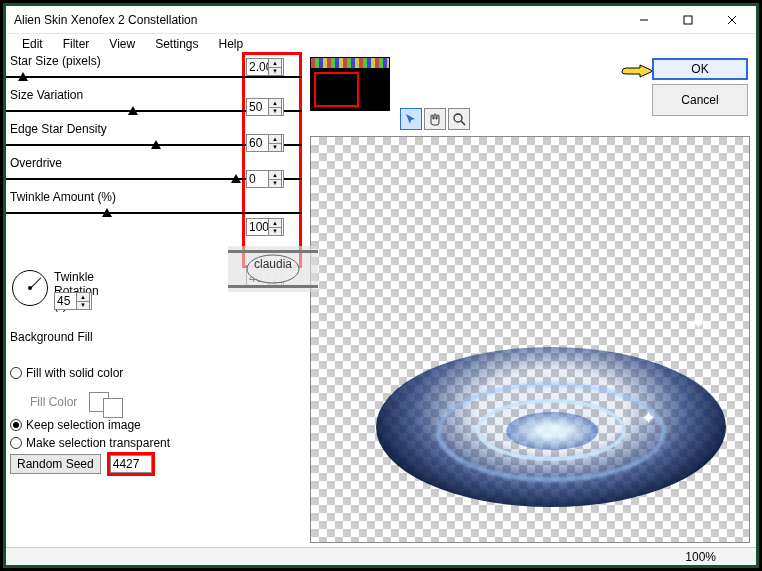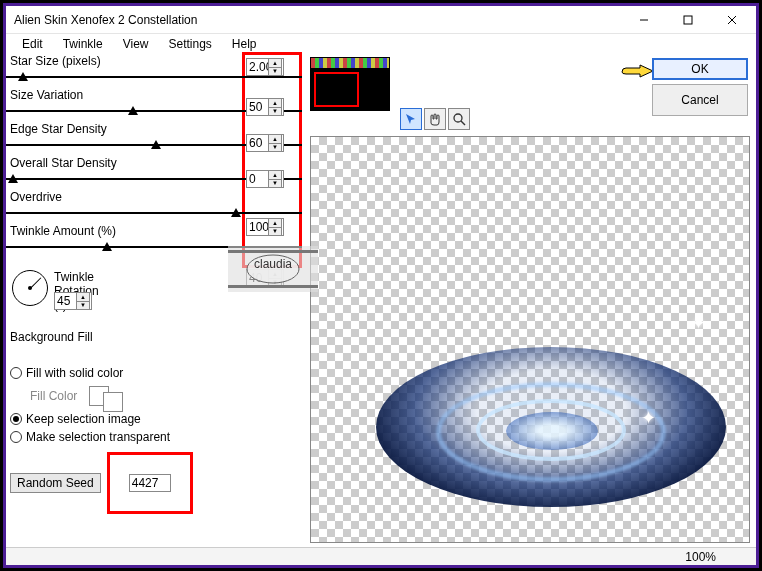--- a/index.html
+++ b/index.html
@@ -1,17 +1,17 @@
 <!DOCTYPE html>
 <html><head>
 <meta charset="utf-8">
 <style>
 *{box-sizing:border-box;margin:0;padding:0;font-family:"Segoe UI",Tahoma,sans-serif;font-size:12px;}
 body{background:#fff;}
-.frame{width:762px;height:571px;border:3px solid #000;position:relative;background:#4c1d95;overflow:hidden;}
+.frame{width:762px;height:571px;border:3px solid #000;position:relative;background:#14532d;overflow:hidden;}
 .inner{position:absolute;inset:3px;background:#fff;}
 .titlebar{height:28px;display:flex;align-items:center;padding:0 2px 0 8px;border-bottom:1px solid #e5e5e5;}
 .titlebar .title{flex:1;}
 .winbtn{width:44px;height:26px;display:flex;align-items:center;justify-content:center;color:#000;}
 .winbtn svg{width:10px;height:10px;}
 .menubar{height:20px;display:flex;align-items:center;padding:0 6px;gap:0;}
 .menuitem{padding:2px 10px;}
 .content{position:absolute;top:48px;left:0;right:0;bottom:18px;}
 .leftpanel{position:absolute;left:0;top:0;width:300px;bottom:0;}
 .slider-row{height:34px;position:relative;}
@@ -29,28 +29,28 @@
 .dial{width:36px;height:36px;border:1px solid #000;border-radius:50%;position:relative;margin:4px 2px;}
 .dial .needle{position:absolute;left:50%;top:50%;width:15px;height:1px;background:#000;transform-origin:0 0;transform:rotate(-45deg);}
 .dial .dot{position:absolute;left:50%;top:50%;width:4px;height:4px;background:#000;border-radius:50%;transform:translate(-50%,-50%);}
 .twinkle .lbl{position:absolute;left:44px;top:4px;}
 .twinkle .rotval{position:absolute;left:44px;top:24px;}
 .bgfill{position:absolute;top:276px;left:4px;width:230px;}
 .bgfill .hdr{margin-bottom:20px;}
 .radio{display:flex;align-items:center;gap:4px;height:18px;}
 .radio .r{width:12px;height:12px;border:1px solid #333;border-radius:50%;display:flex;align-items:center;justify-content:center;}
 .radio .r.sel::after{content:"";width:6px;height:6px;background:#000;border-radius:50%;}
-.fillcolor{display:flex;align-items:center;gap:12px;margin:4px 0 4px 20px;color:#888;}
+.fillcolor{display:flex;align-items:center;gap:12px;margin:10px 0 4px 20px;color:#888;}
 .swatches{display:flex;position:relative;}
 .sw{width:20px;height:20px;border:1px solid #888;background:#fff;}
 .sw:nth-child(2){position:relative;left:-6px;top:6px;}
 .seed{position:absolute;top:398px;left:4px;display:flex;align-items:center;gap:6px;}
 .seed .btn{border:1px solid #888;background:#e8e8e8;padding:2px 6px;}
 .seed input{width:42px;height:18px;border:1px solid #888;padding:0 2px;}
-.seedhi{border:3px solid red;padding:19px;display:inline-block;}
+.seedhi{border:3px solid red;padding:0;display:inline-block;}
 .preview-strip{position:absolute;left:304px;top:3px;width:80px;height:54px;border:1px solid #000;background:#000;}
 .preview-strip .bar{height:10px;background:repeating-linear-gradient(90deg,#c44 0 4px,#4c4 4px 8px,#44c 8px 12px,#cc4 12px 16px);}
 .preview-strip .redbox{position:absolute;left:3px;top:14px;width:45px;height:35px;border:2px solid red;}
 .toolbtns{position:absolute;left:394px;top:54px;display:flex;gap:2px;}
 .tbtn{width:22px;height:22px;border:1px solid #888;background:#efefef;display:flex;align-items:center;justify-content:center;}
 .tbtn.active{border:1px solid #2a6dd6;background:#cfe5ff;}
 .mainpreview{position:absolute;left:304px;top:82px;right:6px;bottom:4px;border:1px solid #888;
 background-image:linear-gradient(45deg,#ccc 25%,transparent 25%),linear-gradient(-45deg,#ccc 25%,transparent 25%),linear-gradient(45deg,transparent 75%,#ccc 75%),linear-gradient(-45deg,transparent 75%,#ccc 75%);
 background-size:16px 16px;background-position:0 0,0 8px,8px -8px,-8px 0;background-color:#fff;overflow:hidden;}
 .ripple{position:absolute;left:65px;top:190px;width:350px;height:190px;}
@@ -90,21 +90,21 @@
   <div class="winbtn">
           <svg viewBox="0 0 10 10">
             <line x1="1" y1="1" x2="9" y2="9" stroke="#000" stroke-width="1"></line>
             <line x1="9" y1="1" x2="1" y2="9" stroke="#000" stroke-width="1"></line>
           </svg>
         </div>
 </div>
 
 <div class="menubar">
   <span class="menuitem">Edit</span>
-  <span class="menuitem">Twinkle</span>
+  <span class="menuitem">Filter</span>
   <span class="menuitem">View</span>
   <span class="menuitem">Settings</span>
   <span class="menuitem">Help</span>
 </div>
 
 <div class="content">
 
 <div class="leftpanel">
   <div class="redbox1"></div>
 
@@ -115,25 +115,20 @@
           </div>
   <div class="slider-row">
             <span class="lbl">Size Variation</span>
             <div class="track"></div>
             <div class="thumb" style="left:122px"></div>
           </div>
   <div class="slider-row">
             <span class="lbl">Edge Star Density</span>
             <div class="track"></div>
             <div class="thumb" style="left:145px"></div>
-          </div>
-  <div class="slider-row">
-            <span class="lbl">Overall Star Density</span>
-            <div class="track"></div>
-            <div class="thumb" style="left:2px"></div>
           </div>
   <div class="slider-row">
             <span class="lbl">Overdrive</span>
             <div class="track"></div>
             <div class="thumb" style="left:225px"></div>
           </div>
   <div class="slider-row">
             <span class="lbl">Twinkle Amount (%)</span>
             <div class="track"></div>
             <div class="thumb" style="left:96px"></div>

